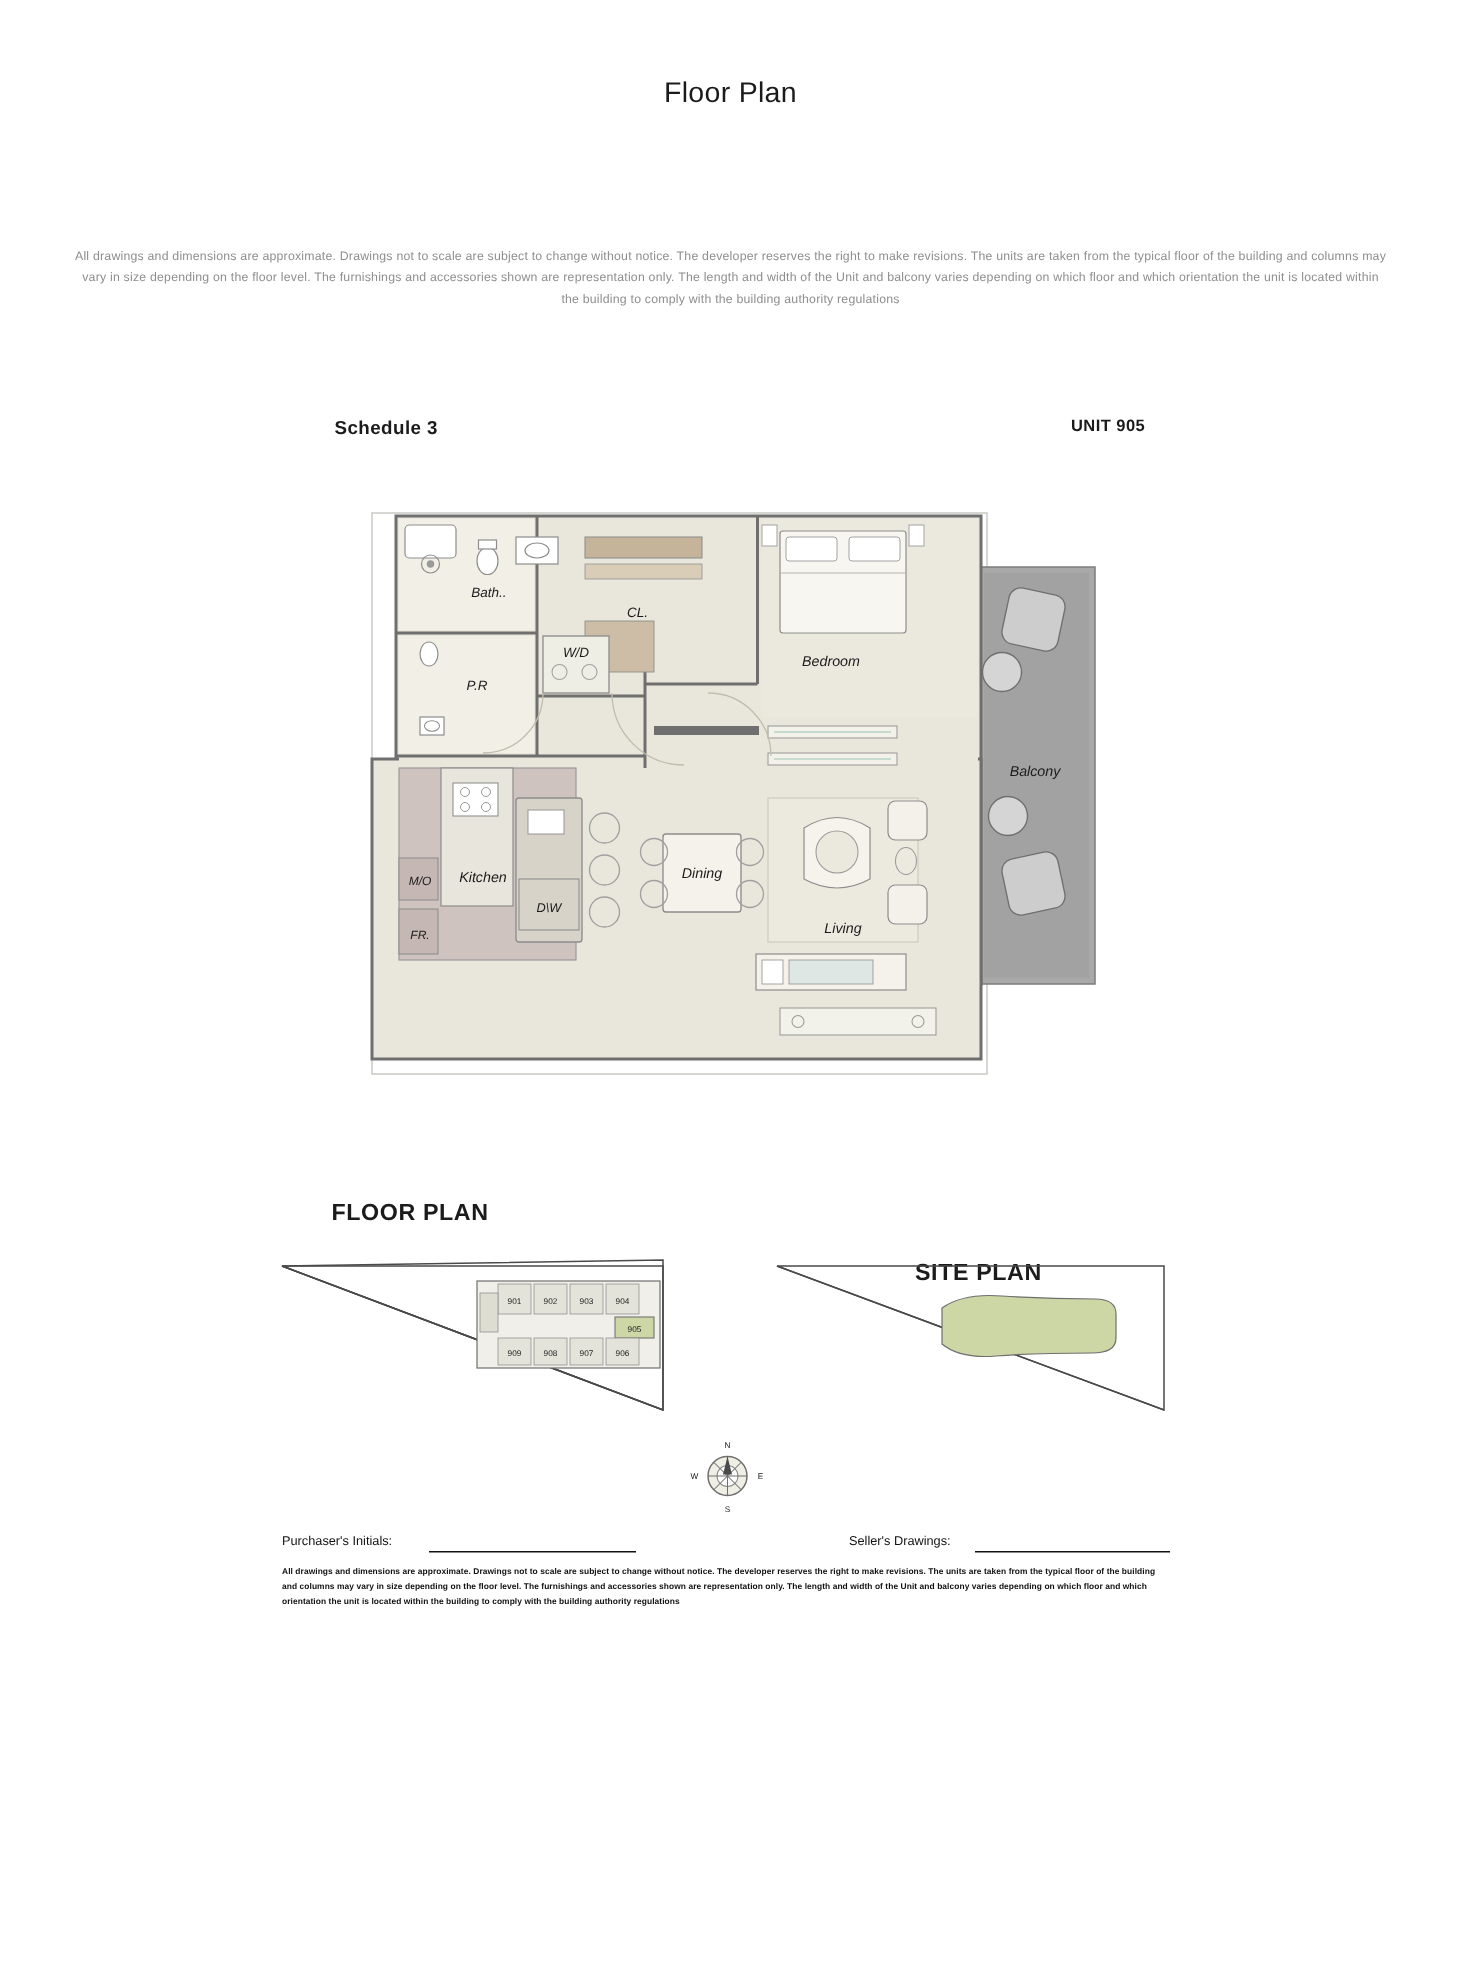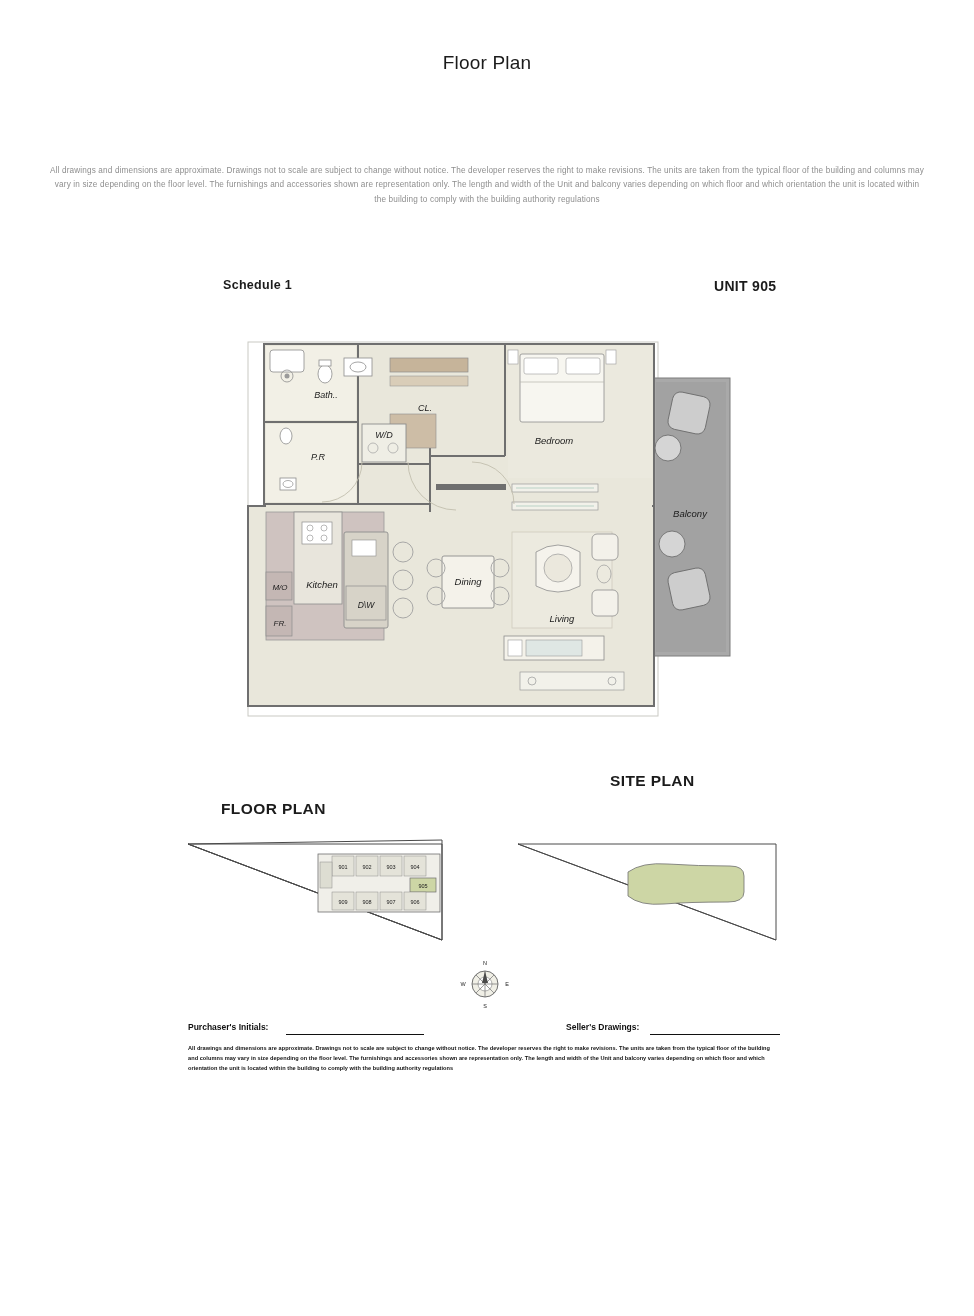--- a/index.html
+++ b/index.html
@@ -48,21 +48,21 @@
     left: 223px;
     font-size: 12.5px;
     font-weight: bold;
     color: #1b1b1b;
     letter-spacing: 0.3px;
   }
   .unit-label {
     position: absolute;
     top: 278px;
     left: 714px;
-    font-size: 14px;
+    font-size: 11px;
     font-weight: bold;
     color: #1b1b1b;
     letter-spacing: 0.3px;
   }
 
   
   .plan-wrap {
     position: absolute;
     top: 336px;
     left: 240px;
@@ -77,21 +77,21 @@
     position: absolute;
     top: 800px;
     left: 221px;
     font-size: 15.5px;
     font-weight: bold;
     color: #1b1b1b;
     letter-spacing: 0.4px;
   }
   .sp-title {
     position: absolute;
-    top: 772px;
+    top: 840px;
     left: 610px;
     font-size: 15.5px;
     font-weight: bold;
     color: #1b1b1b;
     letter-spacing: 0.4px;
   }
 
   
   .keyplan-wrap {
     position: absolute;
@@ -112,21 +112,21 @@
   .sig-row {
     position: absolute;
     top: 1022px;
     left: 188px;
     width: 592px;
     height: 16px;
   }
   .sig-label {
     position: absolute;
     font-size: 8.5px;
-    font-weight: bold;
+    font-weight: normal;
     color: #111;
   }
   .sig-line {
     position: absolute;
     border-bottom: 1px solid #111;
     height: 1px;
   }
   .sig-purchaser-label { left: 0; top: 0; }
   .sig-purchaser-line { left: 98px; top: 11px; width: 138px; }
   .sig-seller-label { left: 378px; top: 0; }
@@ -145,21 +145,21 @@
     letter-spacing: 0.05px;
   }
 </style>
 </head>
 <body>
 
 <div class="page-title">Floor Plan</div>
 
 <div class="top-disclaimer">All drawings and dimensions are approximate. Drawings not to  scale  are subject to change without notice. The developer reserves the right to make revisions. The units are taken from the typical floor of the building  and columns may vary in size depending on the floor level. The furnishings and accessories shown are representation only. The length and width of the Unit  and balcony varies depending on which floor and which orientation the unit is located within the building to comply with the building authority regulations</div>
 
-<div class="schedule-label">Schedule 1</div>
+<div class="schedule-label">Schedule 3</div>
 <div class="unit-label">UNIT 905</div>
 
 <div class="plan-wrap">
 <svg width="500" height="386" viewBox="0 0 500 386" xmlns="http://www.w3.org/2000/svg">
   <defs>
     <pattern id="hatch" width="4" height="4" patternTransform="rotate(45)" patternUnits="userSpaceOnUse">
       <line x1="0" y1="0" x2="0" y2="4" stroke="#b9b4a4" stroke-width="1"></line>
     </pattern>
   </defs>
 

